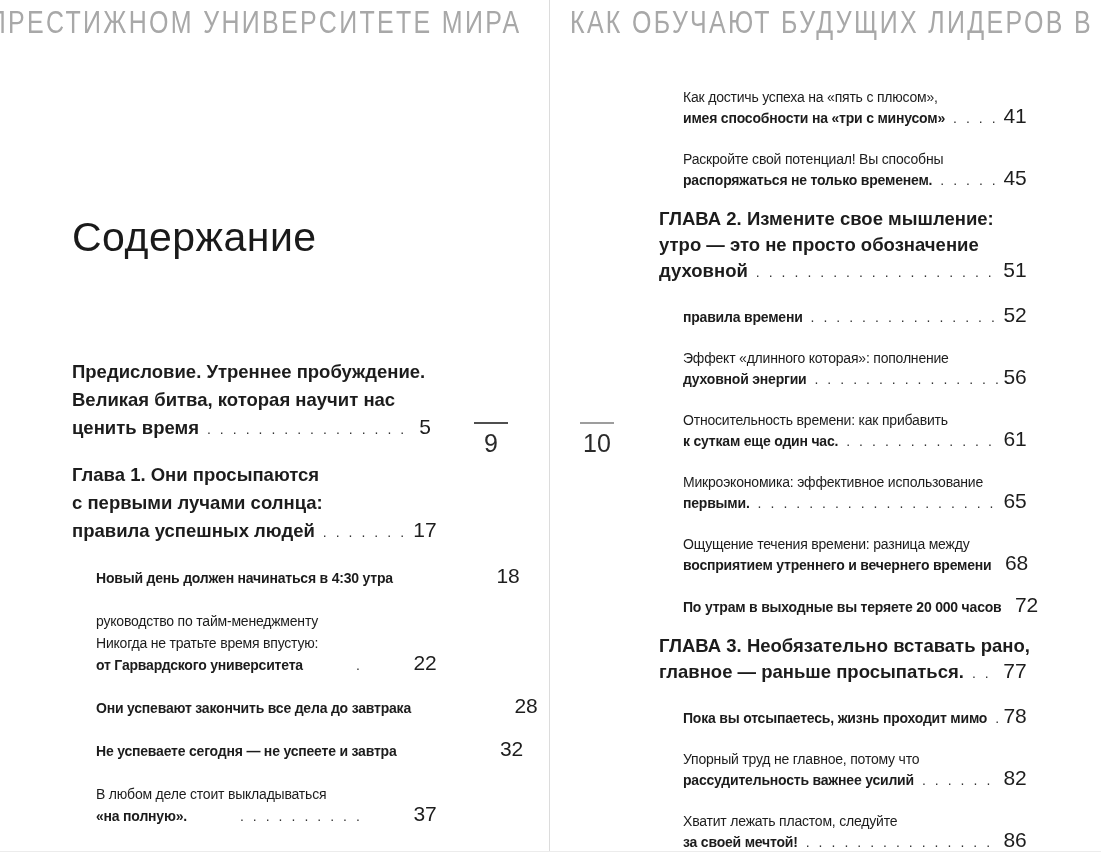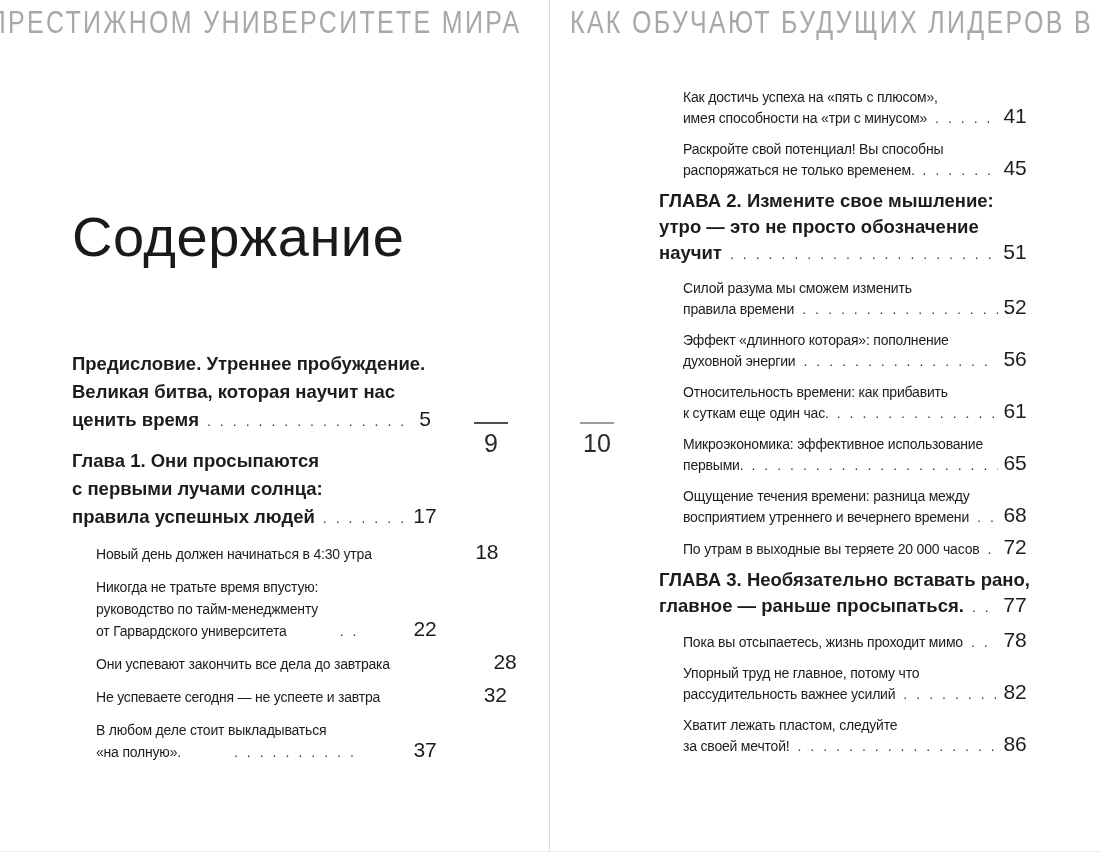--- a/index.html
+++ b/index.html
@@ -15,37 +15,37 @@
   }
   .rh-left{right:579px;transform:scaleX(0.78);transform-origin:100% 50%;}
   .rh-right{left:570px;transform:scaleX(0.78);transform-origin:0 50%;}
   
   .gutter-divider{position:absolute;left:549px;top:0;width:1px;height:852px;background:#dcdcdc;}
   .bottom-edge{position:absolute;left:0;right:0;bottom:0;height:1px;background:#ececec;}
   
   .page{position:absolute;top:0;}
   .page-left{left:72px;width:365px;}
   .page-right{left:659px;width:368px;}
-  .toc-title{margin:212px 0 8px 0;font-size:56px;line-height:50px;font-weight:400;letter-spacing:.5px;color:#1a1a1a;}
+  .toc-title{margin:212px 0 16px 0;font-size:41px;line-height:50px;font-weight:400;letter-spacing:.5px;color:#1a1a1a;}
   .page-left .entries{padding-top:80px;}
   .page-right .entries{padding-top:87px;}
   
-  .entry + .entry{margin-top:11px;}
-  .page-left .entry + .entry.chapter{margin-top:12px;}
-  .page-right .entry + .entry.chapter{margin-top:8px;}
+  .entry + .entry{margin-top:21px;}
+  .page-left .entry + .entry.chapter{margin-top:18px;}
+  .page-right .entry + .entry.chapter{margin-top:16px;}
   .entry.sub{margin-left:24px;}
   .eline{white-space:nowrap;}
   .chapter .eline{font-weight:bold;font-size:18.5px;}
   .page-left .chapter .eline{line-height:28px;}
   .page-right .chapter .eline{line-height:26px;}
   .sub .eline{font-size:14px;letter-spacing:-0.2px;}
   .page-left .sub .eline{line-height:22px;gap:45px;}
   .page-right .sub .eline{line-height:20px;}
   .lastline{display:flex;align-items:baseline;}
-  .ltext{flex:0 0 auto;white-space:nowrap;}
+  .ltext{flex:0 0 auto;white-space:nowrap;font-weight:bold;}
   .leader{
     flex:1 1 auto;min-width:0;overflow:hidden;white-space:nowrap;
     font-size:14px;font-weight:normal;letter-spacing:9px;color:#333;
     margin:0 5px 0 8px;
   }
   .pagenum{
     flex:0 0 auto;min-width:24px;text-align:center;
     font-size:21px;line-height:18px;font-weight:normal;color:#1d1d1d;
   }
   
@@ -87,22 +87,22 @@
         </div>
       </div>
       <div class="entry sub">
         <div class="eline lastline">
           <span class="ltext">Новый день должен начинаться в 4:30 утра</span>
           <span class="leader">............................................................</span>
           <span class="pagenum">18</span>
         </div>
       </div>
       <div class="entry sub">
+        <div class="eline">руководство по тайм-менеджменту</div>
         <div class="eline">Никогда не тратьте время впустую:</div>
-        <div class="eline">руководство по тайм-менеджменту</div>
         <div class="eline lastline">
           <span class="ltext">от Гарвардского университета</span>
           <span class="leader">............................................................</span>
           <span class="pagenum">22</span>
         </div>
       </div>
       <div class="entry sub">
         <div class="eline lastline">
           <span class="ltext">Они успевают закончить все дела до завтрака</span>
           <span class="leader">............................................................</span>
@@ -142,27 +142,26 @@
         <div class="eline lastline">
           <span class="ltext">распоряжаться не только временем.</span>
           <span class="leader">............................................................</span>
           <span class="pagenum">45</span>
         </div>
       </div>
       <div class="entry chapter">
         <div class="eline">ГЛАВА 2. Измените свое мышление:</div>
         <div class="eline">утро — это не просто обозначение</div>
         <div class="eline lastline">
-          <span class="ltext">научит</span>
+          <span class="ltext">духовной</span>
           <span class="leader">............................................................</span>
           <span class="pagenum">51</span>
         </div>
       </div>
       <div class="entry sub">
-        <div class="eline">Силой разума мы сможем изменить</div>
         <div class="eline lastline">
           <span class="ltext">правила времени</span>
           <span class="leader">............................................................</span>
           <span class="pagenum">52</span>
         </div>
       </div>
       <div class="entry sub">
         <div class="eline">Эффект «длинного которая»: пополнение</div>
         <div class="eline lastline">
           <span class="ltext">духовной энергии</span>

